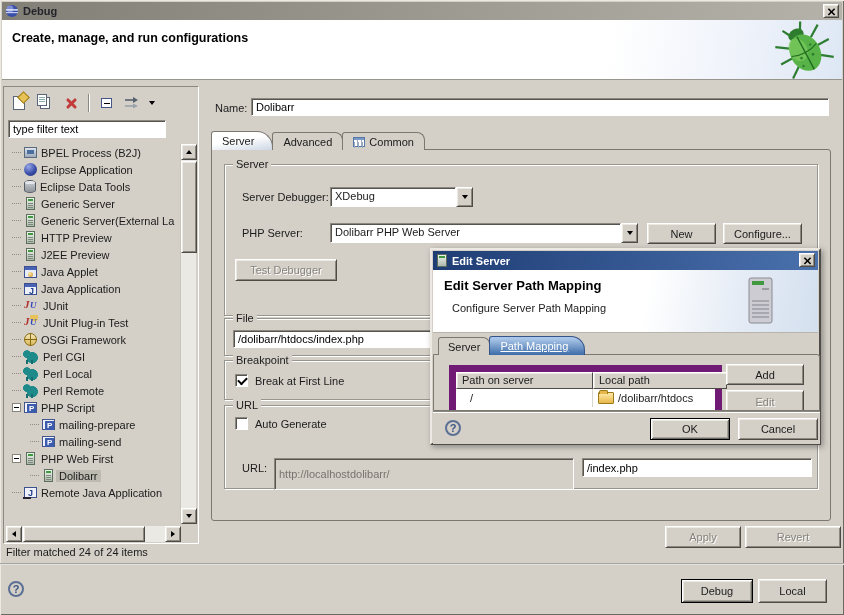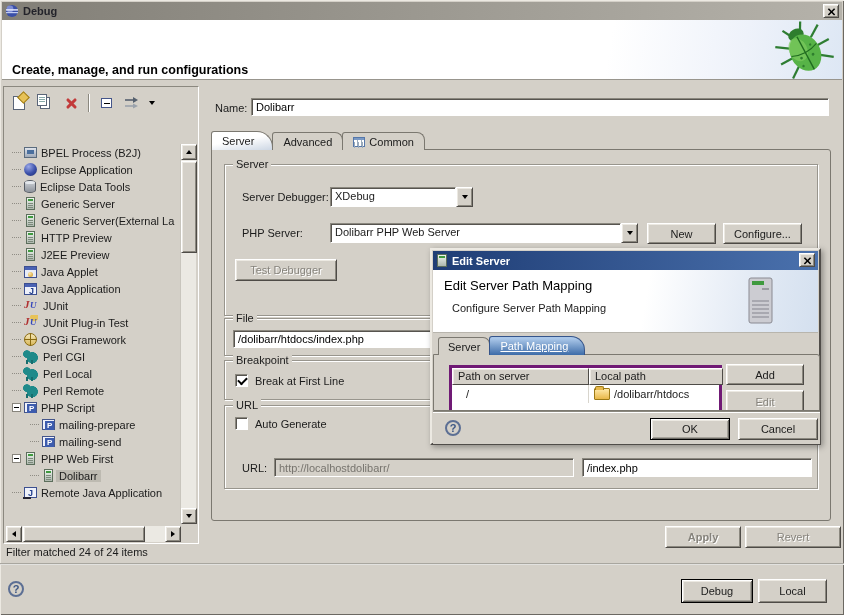--- a/index.html
+++ b/index.html
@@ -48,21 +48,21 @@
   .titlebar { position:absolute; left:2px; top:2px; right:2px; height:18px;
         background:linear-gradient(90deg,#827f77,#b5b2aa); display:flex; align-items:center; padding:0 3px; }
   .titlebar .tb-text { color:#23232a; font-weight:bold; margin-left:4px; }
   .winx { position:absolute; right:3px; top:2px; width:16px; height:14px; }
   .winx .xmark { transform:scale(0.8); }
 
   
   .header { position:absolute; left:2px; top:20px; right:2px; height:60px;
         background:linear-gradient(100deg,#ffffff 72%,#eef2fa 88%,#dde7f4);
         border-bottom:1px solid #98958d; }
-  .header-title { position:absolute; left:10px; top:11px; font-size:12.5px; font-weight:bold; color:#000;margin-top:32px; }
+  .header-title { position:absolute; left:10px; top:11px; font-size:12.5px; font-weight:bold; color:#000; }
   .bug { position:absolute; right:6px; top:0px; }
 
   
   .leftpanel { position:absolute; left:3px; top:86px; width:196px; height:458px;
         border:1px solid; border-color:#8b887f #fff #fff #8b887f; background:#d4d0c8; }
   .toolbar { position:absolute; left:4px; top:3px; height:26px; display:flex; align-items:center; gap:4px; }
   .tbbtn { width:22px; height:22px; display:flex; align-items:center; justify-content:center; }
   .tbsep { width:1px; height:18px; background:#8b887f; box-shadow:1px 0 0 #fff; margin:0 2px; }
   .filterbox { position:absolute; left:4px; top:33px; width:158px; height:18px; }
 
@@ -157,21 +157,21 @@
         border-radius:3px 8px 0 0; background:#d4d0c8; margin-right:-1px; position:relative; }
   .tab.active { background:linear-gradient(170deg,#ffffff 45%,#cdd7e4); padding:3px 18px 3px 10px;
         border-radius:3px 16px 0 0; z-index:3; }
   .tabico { width:12px; height:10px; display:inline-block; background:
         linear-gradient(#fff,#fff) , #fff; border:1px solid #5577aa; position:relative; }
   .tabico::before { content:""; position:absolute; left:0; top:0; right:0; height:2px; background:#7a99c4; }
   .tabico::after { content:""; position:absolute; left:3px; top:2px; width:1px; height:6px; background:#9ab; box-shadow:4px 0 0 #9ab, -3px 2px 0 #9ab, 1px 2px 0 #9ab, 5px 2px 0 #9ab; }
   .tabbody { position:absolute; left:4px; top:61px; width:620px; height:372px; border:1px solid #7b7870;
         border-radius:0 3px 3px 3px; background:#d4d0c8; z-index:1; }
 
-  .applybtn { position:absolute; left:458px; top:438px; width:76px; height:22px;font-weight:bold; }
+  .applybtn { position:absolute; left:458px; top:438px; width:76px; height:22px; }
   .revertbtn { position:absolute; left:538px; top:438px; width:96px; height:22px; }
 
   
   .footersep { position:absolute; left:0; top:563px; width:844px; height:2px;
         background:linear-gradient(#8b887f,#ffffff); }
   .helpbtn-main { position:absolute; left:8px; top:581px; }
   .debugbtn { position:absolute; left:681px; top:579px; width:72px; height:24px; }
   .closebtn { position:absolute; left:758px; top:579px; width:69px; height:24px; }
 
   
@@ -179,31 +179,31 @@
         border:2px solid; border-color:#ece9e2 #504d49 #504d49 #ece9e2; box-shadow:2px 2px 6px rgba(0,0,0,.35); z-index:10; }
   .dlg-titlebar { position:absolute; left:1px; top:1px; right:1px; height:19px;
         background:linear-gradient(90deg,#1f3d75,#4a71ad); display:flex; align-items:center; padding:0 4px; }
   .dlg-titlebar .tb-text { color:#fff; font-weight:bold; margin-left:5px; }
   .dlg-x { position:absolute; right:3px; top:2px; width:16px; height:14px; }
   .dlg-x .xmark { transform:scale(0.8); }
   .mini-server { width:10px; height:13px; background:linear-gradient(#eef4ee,#aeb8ae); border:1px solid #5c6e5c; position:relative; }
   .mini-server::before { content:""; position:absolute; left:1px; top:1px; width:6px; height:2px; background:#3f9a3f; }
   .dlg-header { position:absolute; left:1px; top:20px; right:1px; height:63px;
         background:linear-gradient(100deg,#ffffff 55%,#e4ebf5 80%,#d4e0ef); border-bottom:1px solid #b8b5ad; }
-  .dlg-heading { position:absolute; left:11px; top:8px; font-size:13px; font-weight:normal; color:#000; }
+  .dlg-heading { position:absolute; left:11px; top:8px; font-size:13px; font-weight:bold; color:#000; }
   .dlg-subheading { position:absolute; left:19px; top:32px; }
   .tower { position:absolute; right:42px; top:6px; }
   .dtabs { position:absolute; left:6px; top:86px; display:flex; align-items:flex-end; height:19px; z-index:2; }
   .dtab { padding:3px 9px 2px 9px; border:1px solid #7b7870; border-bottom:none; border-radius:3px 7px 0 0;
         background:#d4d0c8; margin-right:-1px; }
   .dtab.active { background:linear-gradient(180deg,#a9c6e8 10%,#3d6ca8); color:#fff; text-decoration:underline;
         border-color:#35548a; padding:3px 16px 3px 10px; border-radius:3px 14px 0 0; z-index:3; }
   .dlg-body { position:absolute; left:1px; top:104px; width:387px; height:57px; border:1px solid #7b7870;
         border-radius:0 3px 0 0; background:#d4d0c8; overflow:hidden; }
-  .dlg-table { position:absolute; left:15px; top:10px; width:273px; background:#fff; border:3px solid #701a75; }
+  .dlg-table { position:absolute; left:15px; top:10px; width:273px; background:#fff; border:7px solid #701a75; }
   .dlg-thead { display:flex; }
   .hcell { height:17px; padding:1px 5px; background:#d4d0c8; border:1px solid; border-color:#fff #4e4b47 #4e4b47 #fff;
         box-shadow: inset 1px 1px 0 #ece9e2; flex:none; overflow:hidden; }
   .drow { display:flex; height:18px; background:#fff; }
   .dcell { flex:none; padding:2px 5px; border-right:1px solid #d8d5cd; display:flex; align-items:center; overflow:hidden; }
   .addbtn { position:absolute; left:292px; top:9px; width:78px; height:21px; }
   .editbtn { position:absolute; left:292px; top:35px; width:78px; height:24px; }
   .dlg-bottombar { position:absolute; left:1px; top:161px; width:387px; height:33px; background:#d4d0c8;
         border-top:1px solid #8b887f; box-shadow: inset 0 1px 0 #fff; }
   .dlg-help { position:absolute; left:12px; top:8px; }
@@ -275,20 +275,21 @@
           <path d="M1 4 h8" stroke="#55606e" stroke-width="1.6"></path>
             <path d="M9 1 L14 4 L9 7 Z" fill="#55606e"></path>
           <path d="M1 10 h8" stroke="#9aa2ac" stroke-width="1.6"></path>
             <path d="M9 7.5 L14 10 L9 12.5 Z" fill="#9aa2ac"></path>
         </svg>
       </div>
       <div class="tbbtn" style="width:10px">
           <span class="tri-dn"></span>
         </div>
     </div>
+    <input class="filterbox sunken" value="type filter text" style="">
     <div class="tree" id="tree">
         <div class="trow">
           <span class="expander"></span>
           <span class="ticon bpel-icon"></span>
           <span class="tlabel">BPEL Process (B2J)</span>
         </div>
         <div class="trow">
           <span class="expander"></span>
           <span class="ticon eclipse-icon"></span>
           <span class="tlabel">Eclipse Application</span>
@@ -460,21 +461,21 @@
         <span class="legend">Breakpoint</span>
         <span class="cb checked" style="position:absolute;left:10px;top:13px;"></span>
         <span style="position:absolute;left:30px;top:14px;">Break at First Line</span>
       </div>
 
       <div class="group" style="left:12px; top:255px; width:594px; height:84px;">
         <span class="legend">URL</span>
         <span class="cb" style="position:absolute;left:10px;top:11px;"></span>
         <span style="position:absolute;left:30px;top:12px;">Auto Generate</span>
         <span style="position:absolute;left:17px;top:56px;">URL:</span>
-        <input class="sunken disabledfield" style="position: absolute; left: 49px; top: 52px; width: 300px; height: 19px;" value="http://localhostdolibarr/">
+        <input class="sunken disabledfield" style="position: absolute; left: 49px; top: 52px; width: 300px; height: 32px;" value="http://localhostdolibarr/">
         <input class="sunken" style="position: absolute; left: 357px; top: 52px; width: 230px; height: 19px;" value="/index.php">
       </div>
     </div>
 
     <div class="btn disabled applybtn">Apply</div>
     <div class="btn disabled revertbtn">Revert</div>
   </div>
 
   <div class="footersep"></div>
   <div class="helpcirc helpbtn-main">?</div>

